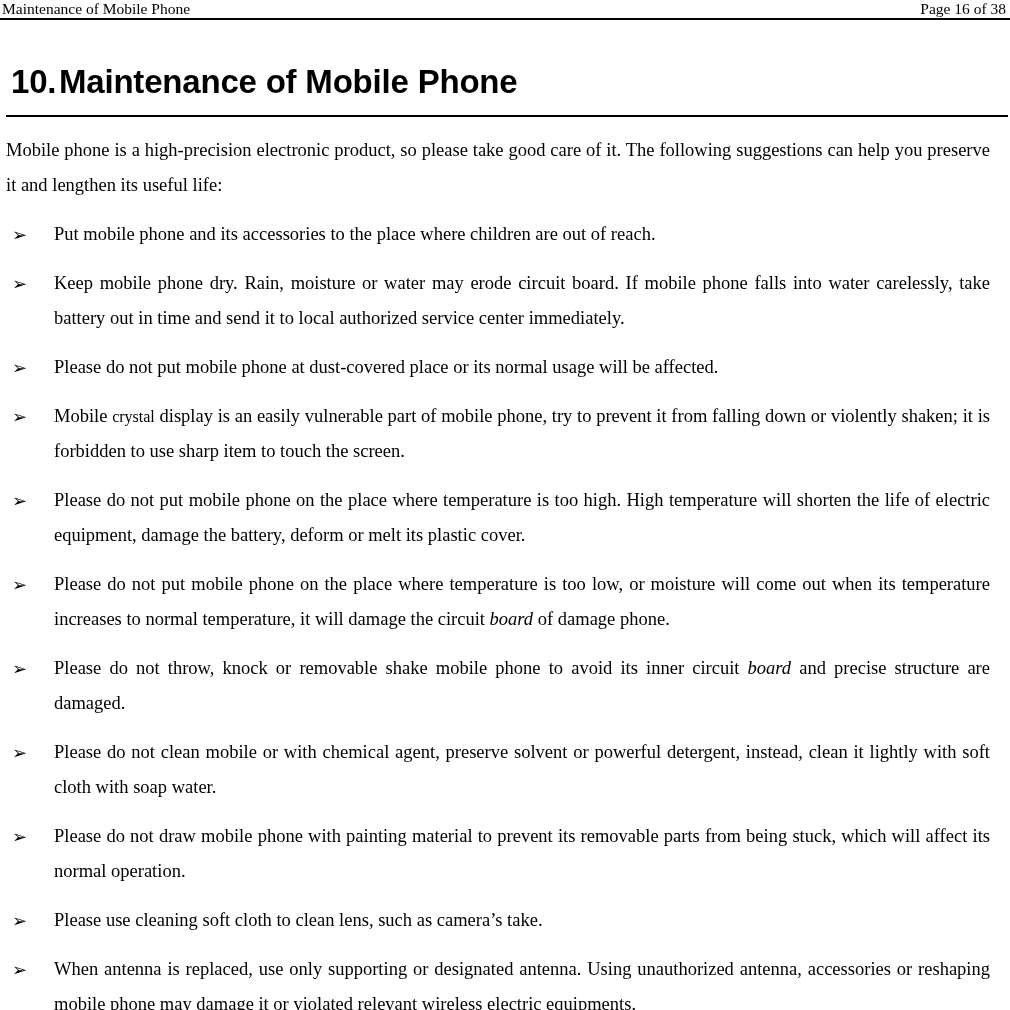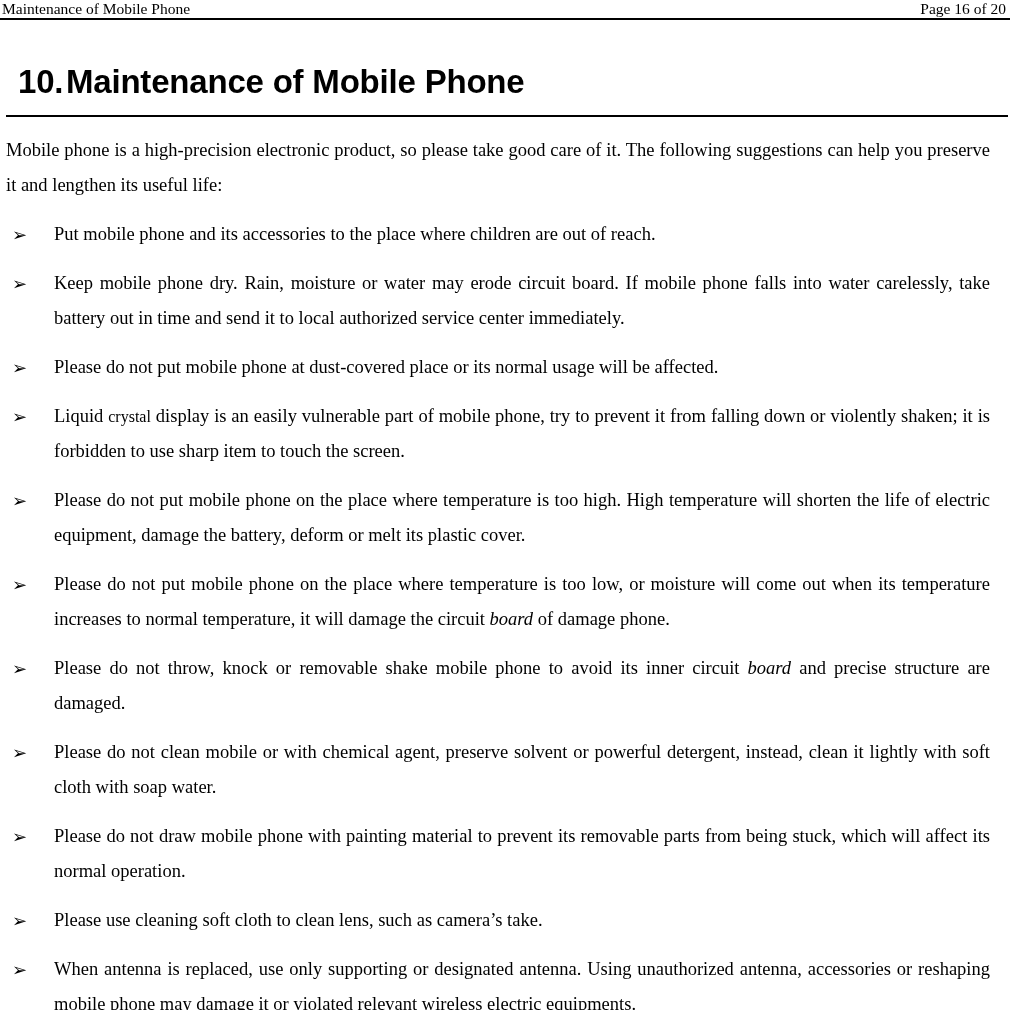--- a/index.html
+++ b/index.html
@@ -52,21 +52,21 @@
   .heading-wrap {
     margin-top: 42px;
     padding: 0 3px 0 6px;
   }
   h1.doc-heading {
     font-family: "Liberation Sans Narrow", "Liberation Sans", "DejaVu Sans", sans-serif;
     font-weight: bold;
     font-size: 33px;
     line-height: 40px;
     letter-spacing: -0.2px;
-    margin: 12px;
+    margin: 5px;
     padding: 0;
     white-space: nowrap;
   }
   h1.doc-heading .heading-num {
     display: inline-block;
     min-width: 48px;
   }
   .heading-rule {
     border: 0;
     border-top: 2.2px solid #000;
@@ -119,21 +119,21 @@
     font-style: italic;
   }
 </style>
 </head>
 <body>
 
 <div class="page">
 
   <div class="page-header">
     <span class="hdr-left">Maintenance of Mobile Phone</span>
-    <span class="hdr-right">Page 16 of 20</span>
+    <span class="hdr-right">Page 16 of 38</span>
   </div>
   <hr class="header-rule">
 
   <div class="heading-wrap">
     <h1 class="doc-heading"><span class="heading-num">10.</span><span>Maintenance of Mobile Phone</span></h1>
     <hr class="heading-rule">
   </div>
 
   <div class="content">
 
@@ -151,21 +151,21 @@
         <span class="bullet-text">Keep mobile phone dry. Rain, moisture or water may erode circuit board. If mobile phone falls into water carelessly, take battery out in time and send it to local authorized service center immediately.</span>
       </li>
 
       <li class="bullet-item">
         <span class="bullet-marker">➢</span>
         <span class="bullet-text">Please do not put mobile phone at dust-covered place or its normal usage will be affected.</span>
       </li>
 
       <li class="bullet-item">
         <span class="bullet-marker">➢</span>
-        <span class="bullet-text"><span>Liquid </span><span class="small-caps-word">crystal</span><span> display is an easily vulnerable part of mobile phone, try to prevent it from falling down or violently shaken; it is forbidden to use sharp item to touch the screen.</span></span>
+        <span class="bullet-text"><span>Mobile </span><span class="small-caps-word">crystal</span><span> display is an easily vulnerable part of mobile phone, try to prevent it from falling down or violently shaken; it is forbidden to use sharp item to touch the screen.</span></span>
       </li>
 
       <li class="bullet-item">
         <span class="bullet-marker">➢</span>
         <span class="bullet-text">Please do not put mobile phone on the place where temperature is too high. High temperature will shorten the life of electric equipment, damage the battery, deform or melt its plastic cover.</span>
       </li>
 
       <li class="bullet-item">
         <span class="bullet-marker">➢</span>
         <span class="bullet-text"><span>Please do not put mobile phone on the place where temperature is too low, or moisture will come out when its temperature increases to normal temperature, it will damage the circuit </span><em class="ital">board</em><span> of damage phone.</span></span>

